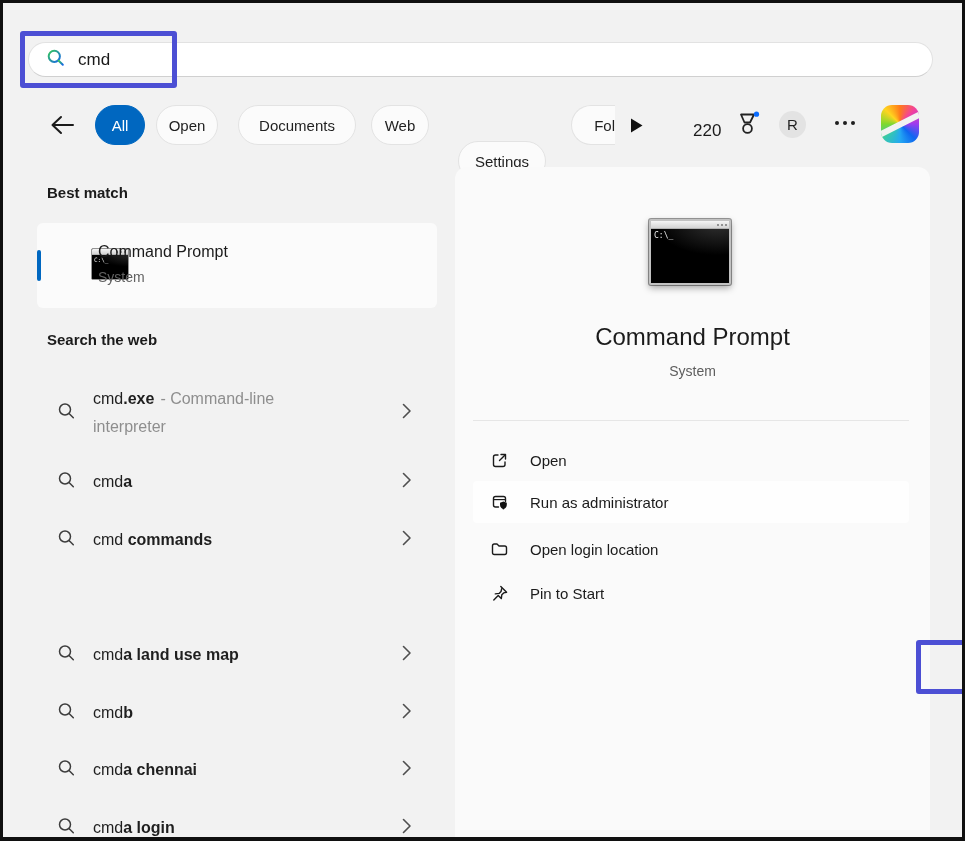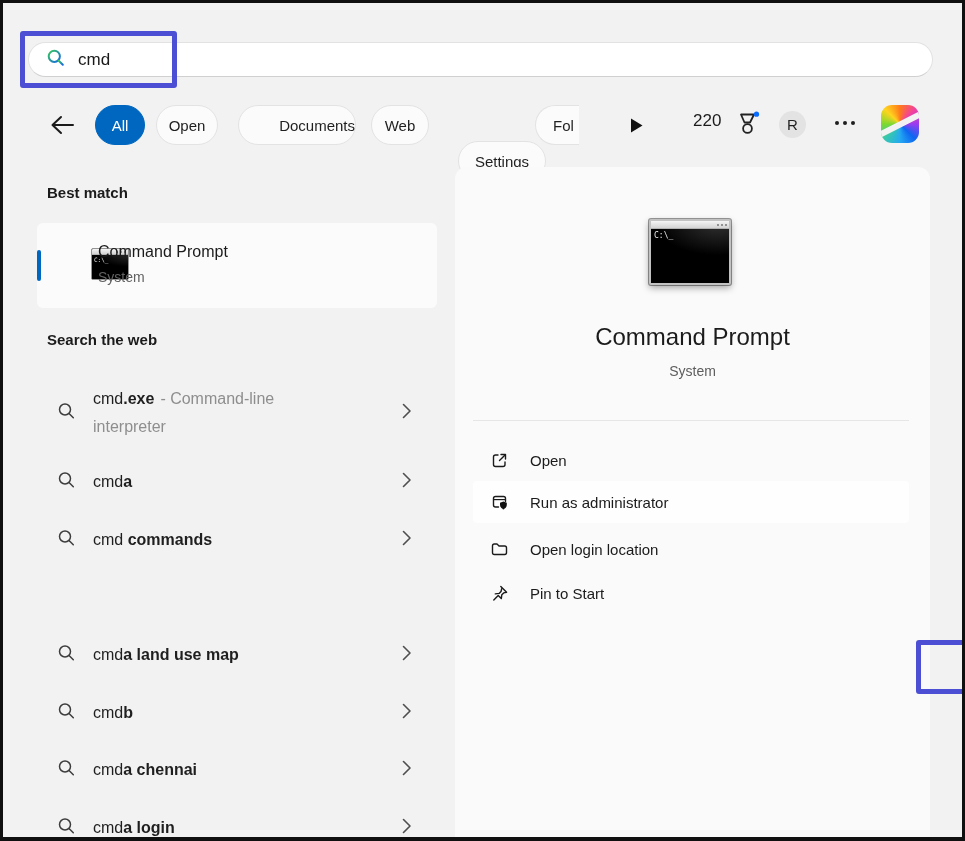--- a/index.html
+++ b/index.html
@@ -45,29 +45,29 @@
     border-radius: 20px;
     background: #fbfbfb;
     border: 1px solid #e3e3e3;
     display: flex; align-items: center; justify-content: center;
     font-size: 15px; color: #1f1f1f;
     cursor: default;
   }
   .pill.active { background: #0067c0; border-color: #0067c0; color: #ffffff; }
   #tab-all { left: 92px; width: 50px; }
   #tab-apps { left: 153px; width: 62px; }
-  #tab-documents { left: 235px; width: 118px; justify-content: flex-end; }
+  #tab-documents { left: 235px; width: 118px; }
   #tab-web { left: 368px; width: 58px; }
   #tab-settings { left: 455px; width: 88px; margin-top: 36px; }
-  #tab-folders { left: 532px; width: 44px; border-radius: 20px 0 0 20px; border-right: none; justify-content: flex-start; padding-left: 17px; }
+  #tab-folders { left: 568px; width: 44px; border-radius: 20px 0 0 20px; border-right: none; justify-content: flex-end; padding-left: 17px; }
 
   #back-btn { position: absolute; left: 45px; top: 110px; width: 30px; height: 26px; }
   #scroll-right-btn { position: absolute; left: 626px; top: 114px; width: 16px; height: 18px; }
 
-  #rewards { position: absolute; left: 690px; top: 108px; display: flex; align-items: flex-start; gap: 16px; }
+  #rewards { position: absolute; left: 690px; top: 108px; display: flex; align-items: flex-end; gap: 16px; }
   #rewards .count { font-size: 17px; color: #1b1b1b; }
 
   #avatar {
     position: absolute; left: 776px; top: 108px;
     width: 27px; height: 27px; border-radius: 50%;
     background: #e3e3e3;
     display: flex; align-items: center; justify-content: center;
     font-size: 15px; color: #1f1f1f;
   }
 

